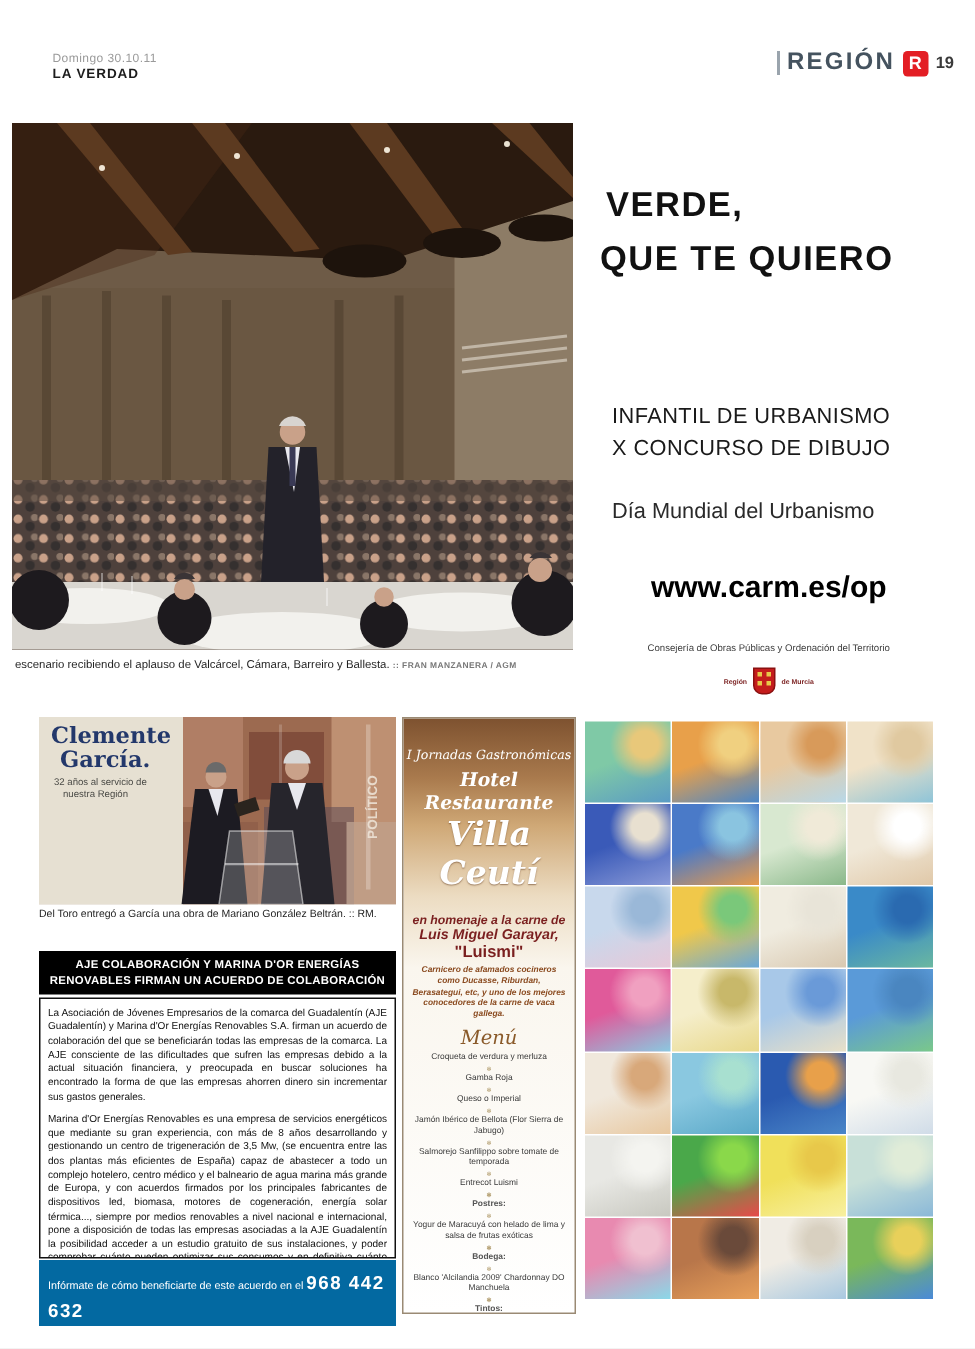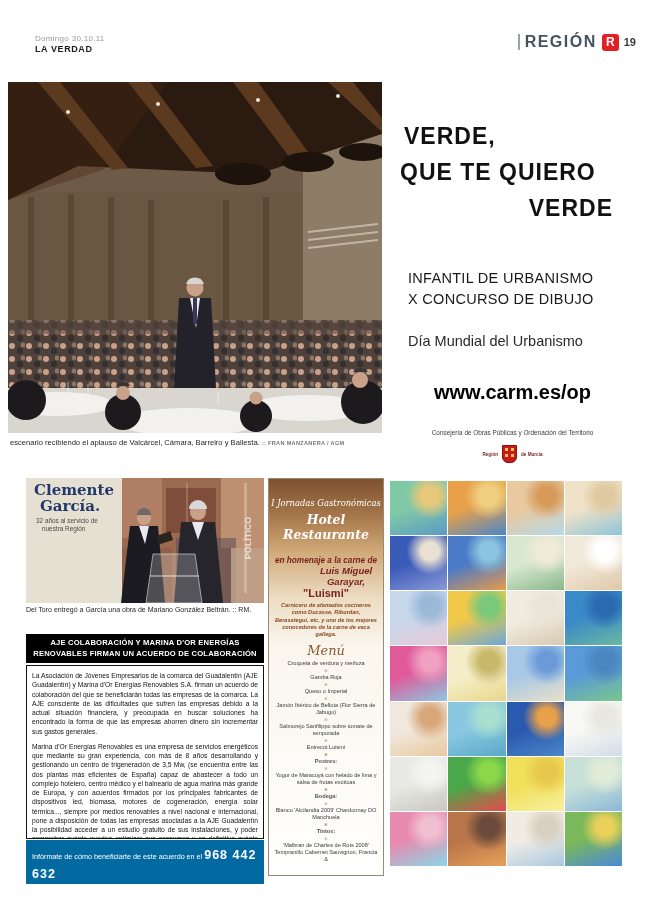--- a/index.html
+++ b/index.html
@@ -63,21 +63,21 @@
   .aje-footer .phone{font-size:12.5px;font-weight:bold;letter-spacing:1px;}
   
   .villa{position:absolute;left:268px;top:478px;width:114px;height:396px;border:1px solid #9a8a74;
          background:linear-gradient(180deg,#7e5230 0%,#a97a4d 10%,#cfa876 18%,#ecdcc2 30%,#faf6ee 42%,#ffffff 100%);
          overflow:hidden;text-align:center;}
   .villa-head{margin-top:19px;font-family:"DejaVu Serif",serif;font-style:italic;font-size:8.4px;color:#fff;}
   .villa-h1{margin-top:4px;font-family:"DejaVu Serif",serif;font-style:italic;font-weight:bold;font-size:12.5px;color:#fff;}
   .villa-h2{margin-top:1px;font-family:"DejaVu Serif",serif;font-style:italic;font-weight:bold;font-size:22px;color:#fff;
             text-shadow:0 1px 1px rgba(90,50,20,.55);}
   .villa-hom1{margin-top:14px;font-size:8.2px;font-weight:bold;font-style:italic;color:#7a1f1f;}
-  .villa-hom2{font-size:9.5px;font-weight:bold;font-style:italic;color:#7a1f1f;padding-left:40px;}
+  .villa-hom2{font-size:9.5px;font-weight:bold;font-style:italic;color:#7a1f1f;}
   .villa-hom3{font-size:11px;font-weight:bold;color:#7a1f1f;}
   .villa-desc{margin:3px 6px 0 6px;font-size:5.6px;font-weight:bold;font-style:italic;color:#8a4a1f;line-height:1.3;}
   .villa-menu-title{margin-top:5px;font-family:"DejaVu Serif",serif;font-style:italic;font-size:13px;color:#8a5a2a;}
   .menu-list{margin-top:2px;}
   .menu-item{font-size:5.6px;color:#3a3a3a;line-height:1.25;padding:0 5px;}
   .menu-item + .menu-item:before{content:"✻";display:block;font-size:4px;color:#b09a6a;margin:1px 0;}
   .menu-head{font-weight:bold;color:#555;}
 </style>
 </head>
 <body>
@@ -177,21 +177,20 @@
   <div class="main-caption">
     <span>escenario recibiendo el aplauso de Valcárcel, Cámara, Barreiro y Ballesta.</span>
     <span class="credit">:: FRAN MANZANERA / AGM</span>
   </div>
 
   <div class="verde">
     <div class="streak"></div>
     <div class="verde-title">
       <div class="vt1">VERDE,</div>
       <div class="vt2">QUE TE QUIERO</div>
-      <div class="vt3">VERDE</div>
     </div>
     <div class="verde-contest">
       <div>INFANTIL DE URBANISMO</div>
       <div>X CONCURSO DE DIBUJO</div>
     </div>
     <div class="verde-day">Día Mundial del Urbanismo</div>
     <div class="verde-url">www.carm.es/op</div>
     <div class="verde-org">Consejería de Obras Públicas y Ordenación del Territorio</div>
     <div class="verde-logo">
       <span class="lg-txt">Región</span>
@@ -279,20 +278,21 @@
     </div>
   <div class="aje-footer">
     <span>Infórmate de cómo beneficiarte de este acuerdo en el</span>
     <span class="phone">968 442 632</span><br>
     <span>o en aje@ajeguadalentin.info</span>
   </div>
 
   <div class="villa">
     <div class="villa-head">I Jornadas Gastronómicas</div>
     <div class="villa-h1">Hotel Restaurante</div>
+    <div class="villa-h2">Villa Ceutí</div>
     <div class="villa-hom1">en homenaje a la carne de</div>
     <div class="villa-hom2">Luis Miguel Garayar,</div>
     <div class="villa-hom3">"Luismi"</div>
     <div class="villa-desc">Carnicero de afamados cocineros como Ducasse, Riburdan, Berasategui, etc, y uno de los mejores conocedores de la carne de vaca gallega.</div>
     <div class="villa-menu-title">Menú</div>
     <div class="menu-list">
         <div class="menu-item">Croqueta de verdura y merluza</div>
         <div class="menu-item">Gamba Roja</div>
         <div class="menu-item">Queso o Imperial</div>
         <div class="menu-item">Jamón Ibérico de Bellota (Flor Sierra de Jabugo)</div>

